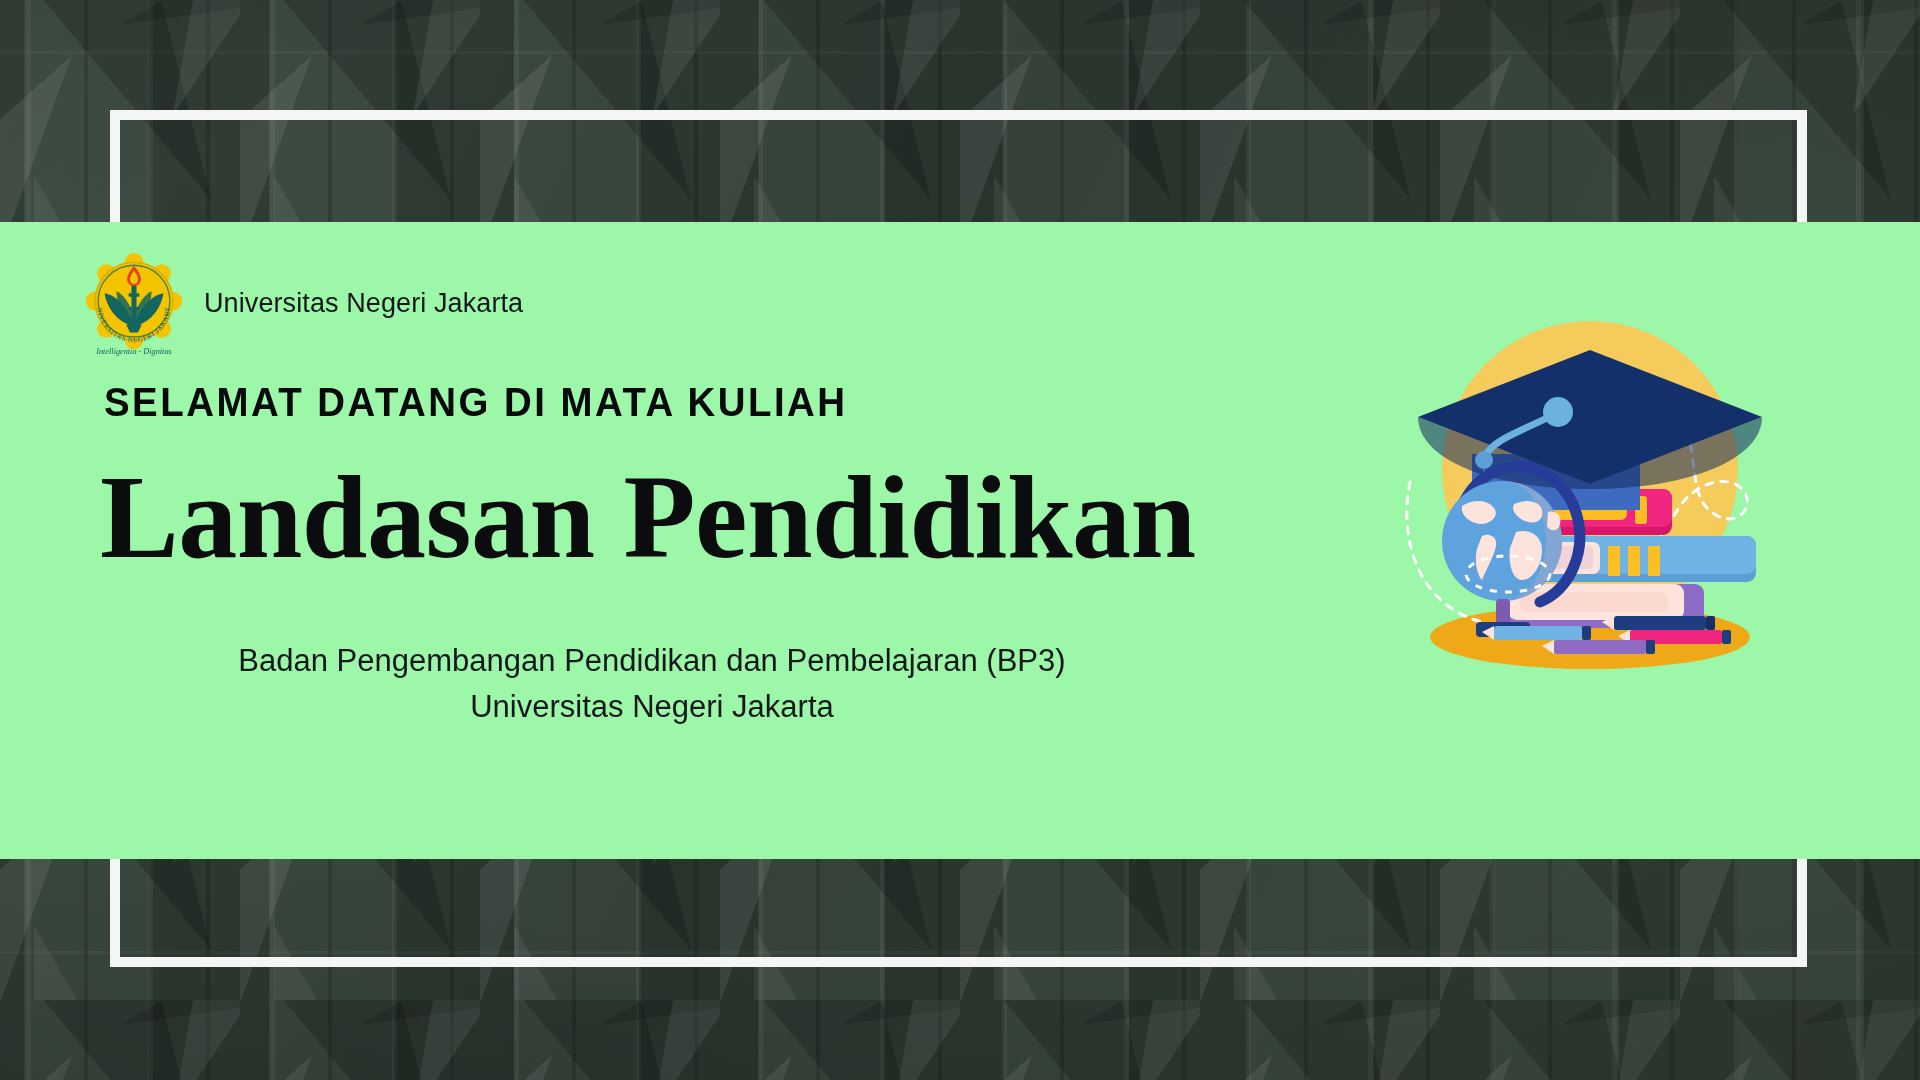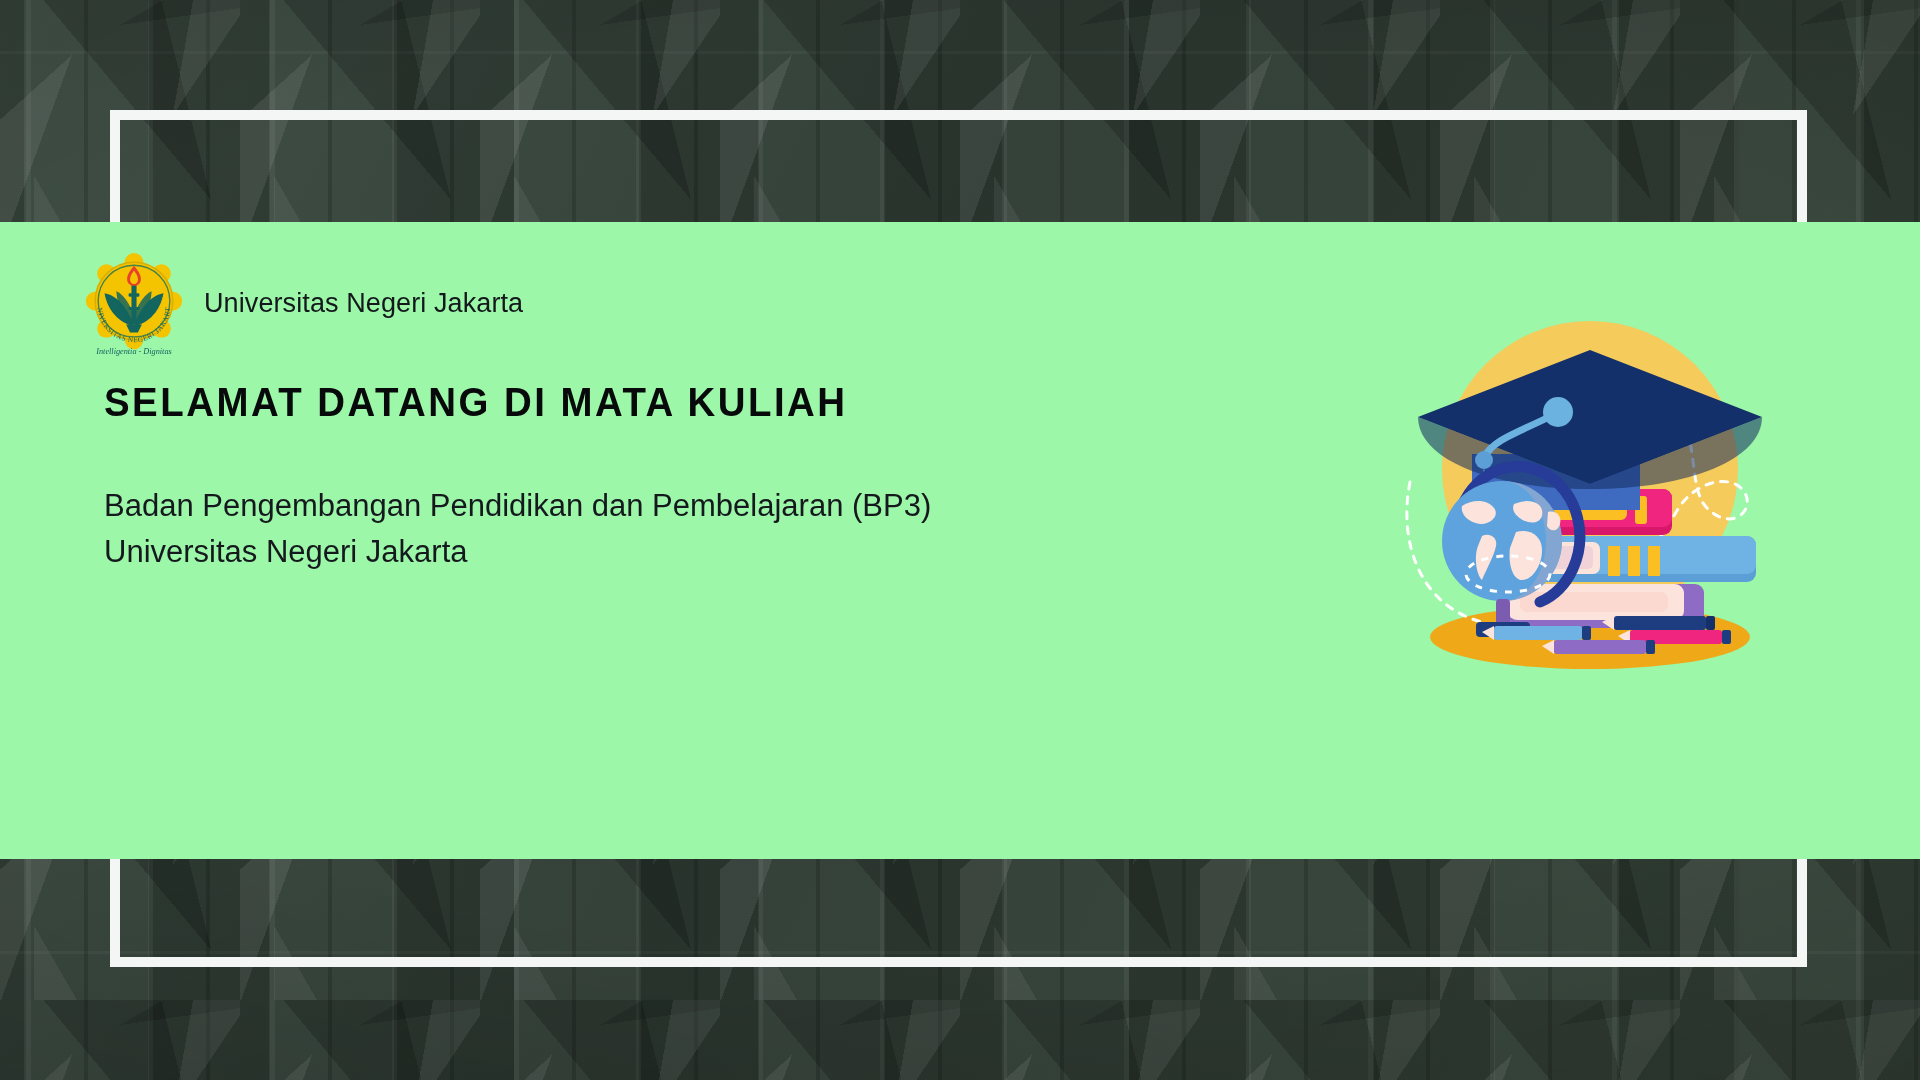--- a/index.html
+++ b/index.html
@@ -98,21 +98,21 @@
     font-size:118px;
     line-height:1.04;
     color:#0a0c0e;
     letter-spacing:-0.5px;
   }
 
   #subtitle{
     margin-top:58px; margin-left:24px;
     font-size:31px; line-height:1.48; color:#15191d;
   }
-  #subtitle .sub-line{ display:block; white-space:nowrap; }
+  #subtitle .sub-line{ display:block; white-space:nowrap;text-align:center; }
 
   
   #illustration{
     position:absolute;
     left:1390px; top:62px;
     width:400px; height:400px;
   }
   #illustration svg{ display:block; width:100%; height:100%; }
 </style>
 </head>
@@ -179,20 +179,21 @@
         </svg>
       </div>
 
       <div class="brand-lines">
         <div class="brand-line">Universitas Negeri Jakarta</div>
       </div>
     </div>
 
     <div id="kicker">SELAMAT DATANG DI MATA KULIAH</div>
 
+    <h1 id="main-title">Landasan Pendidikan</h1>
 
     <div id="subtitle">
       <span class="sub-line">Badan Pengembangan Pendidikan dan Pembelajaran (BP3)</span>
       <span class="sub-line">Universitas Negeri Jakarta</span>
     </div>
   </div>
 
   <div id="illustration">
     <svg viewBox="0 0 400 400" xmlns="http://www.w3.org/2000/svg" aria-hidden="true">
 

